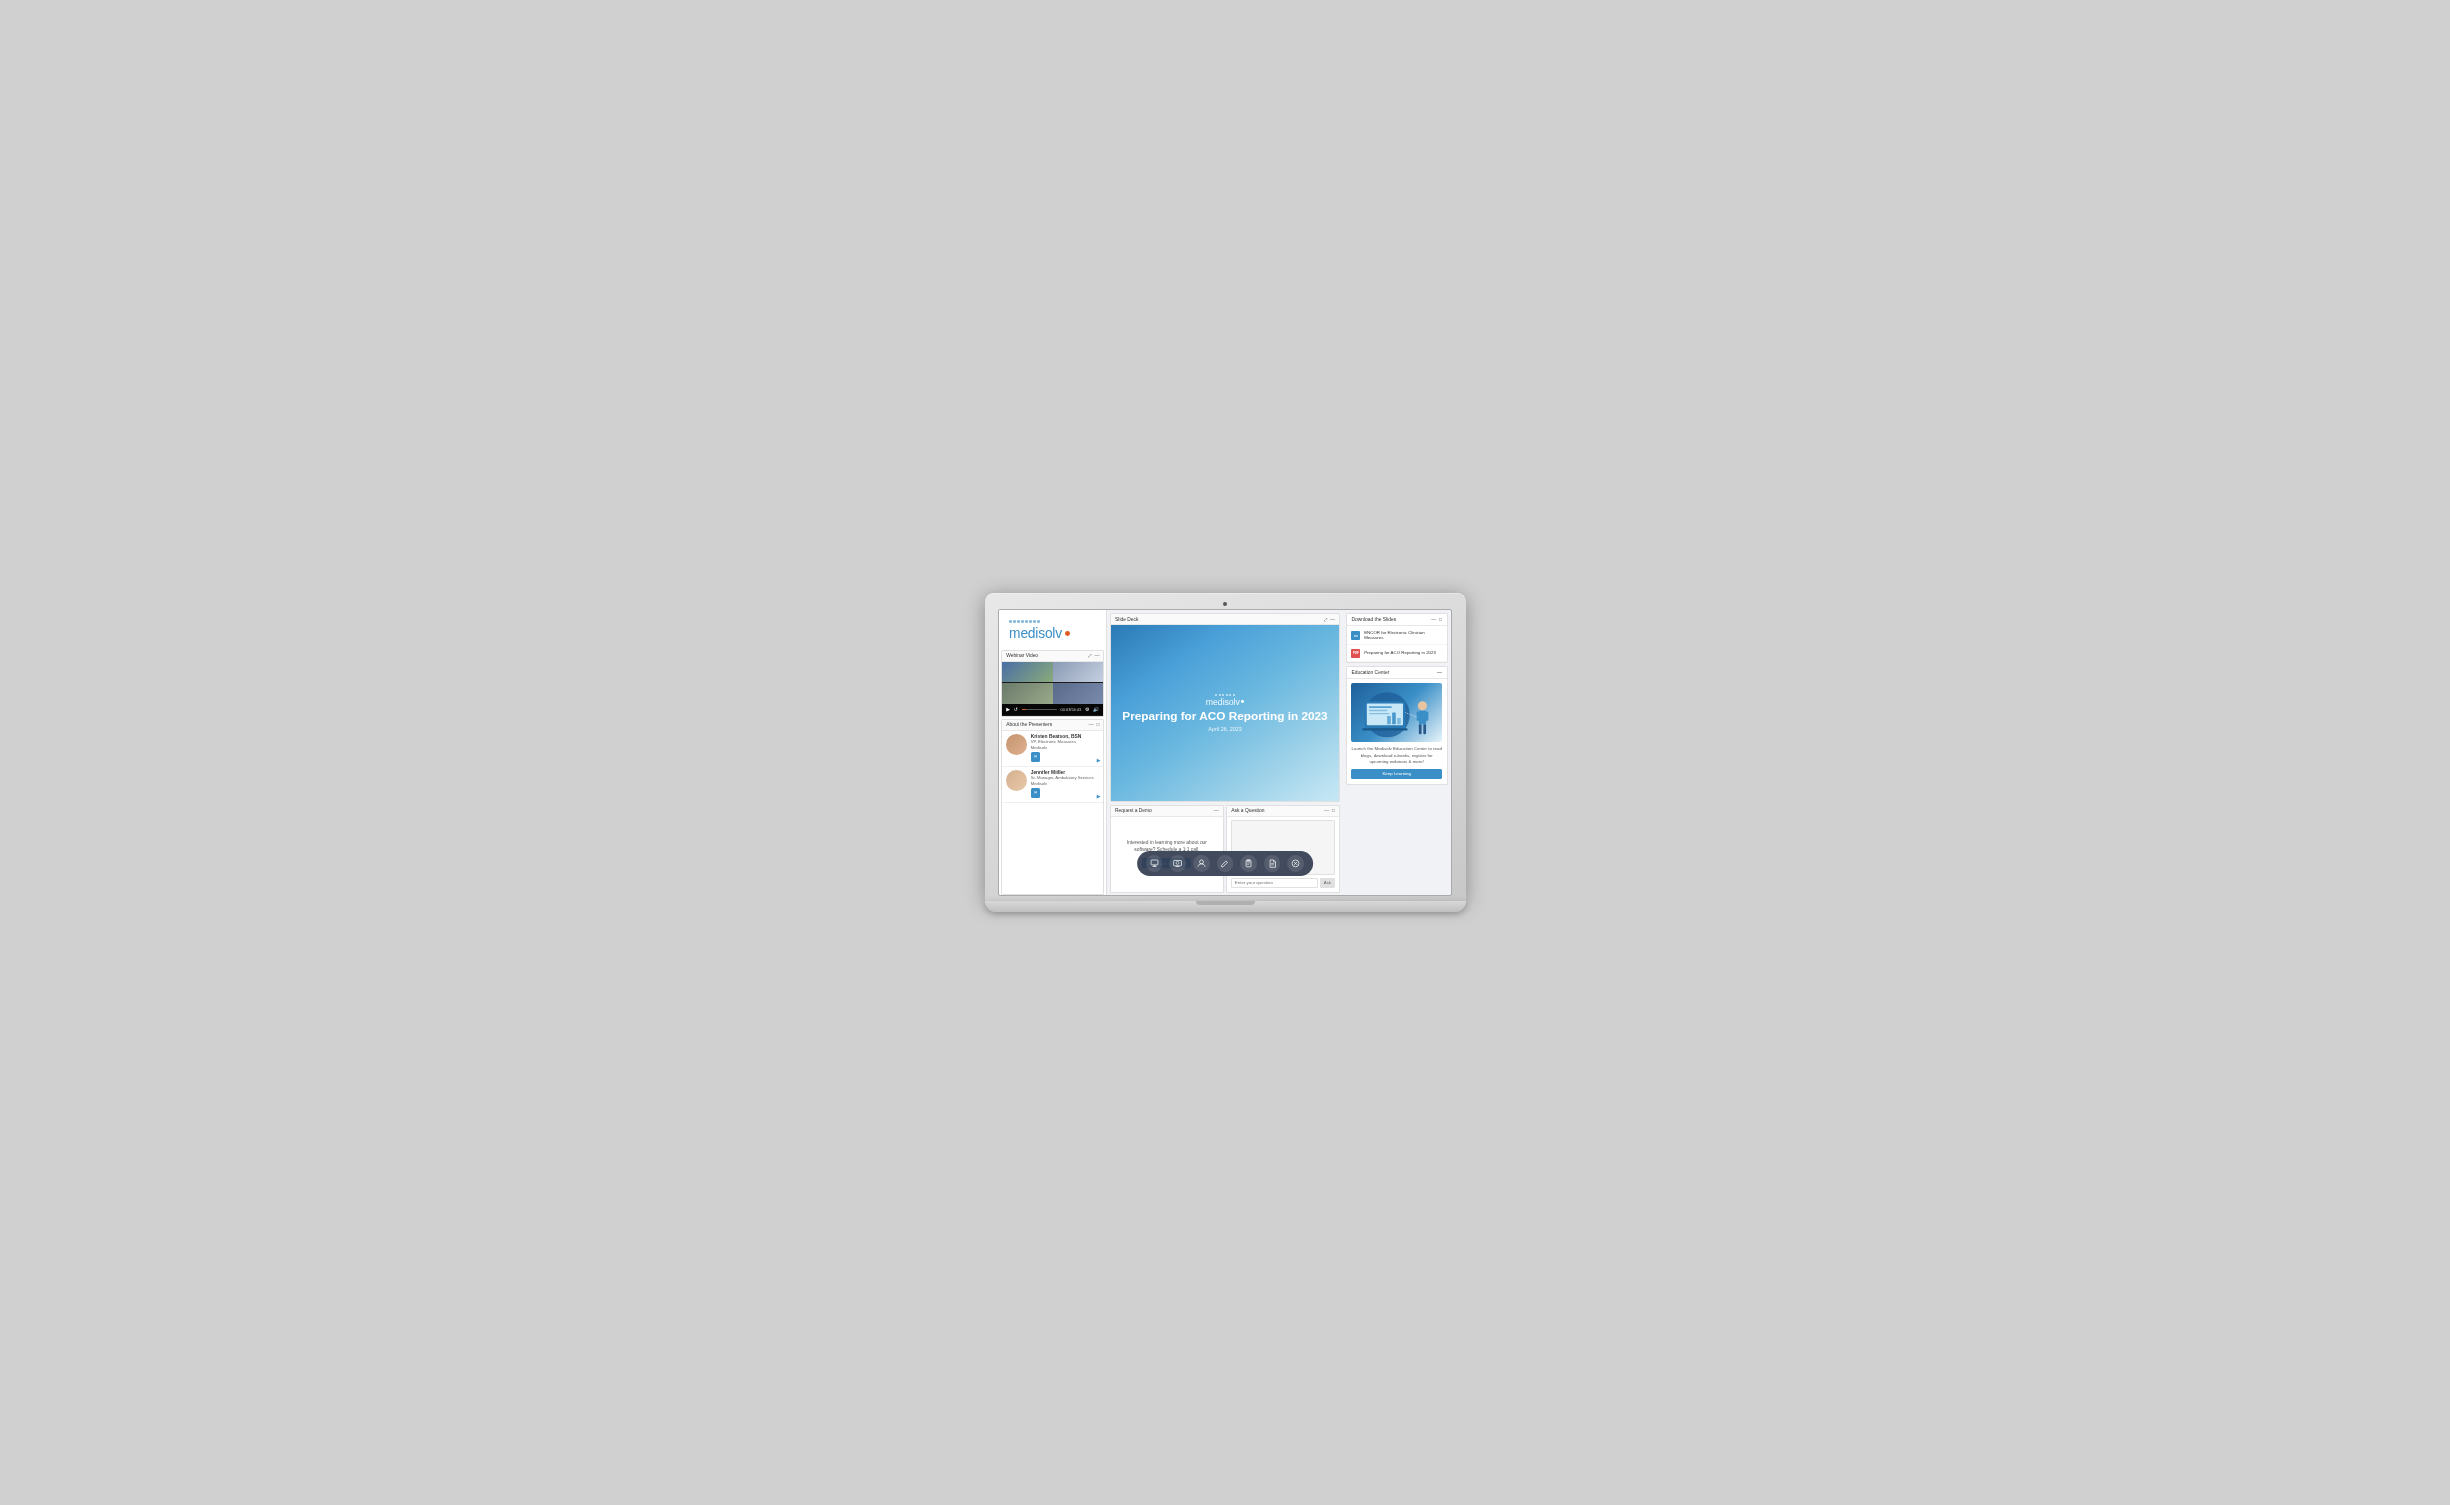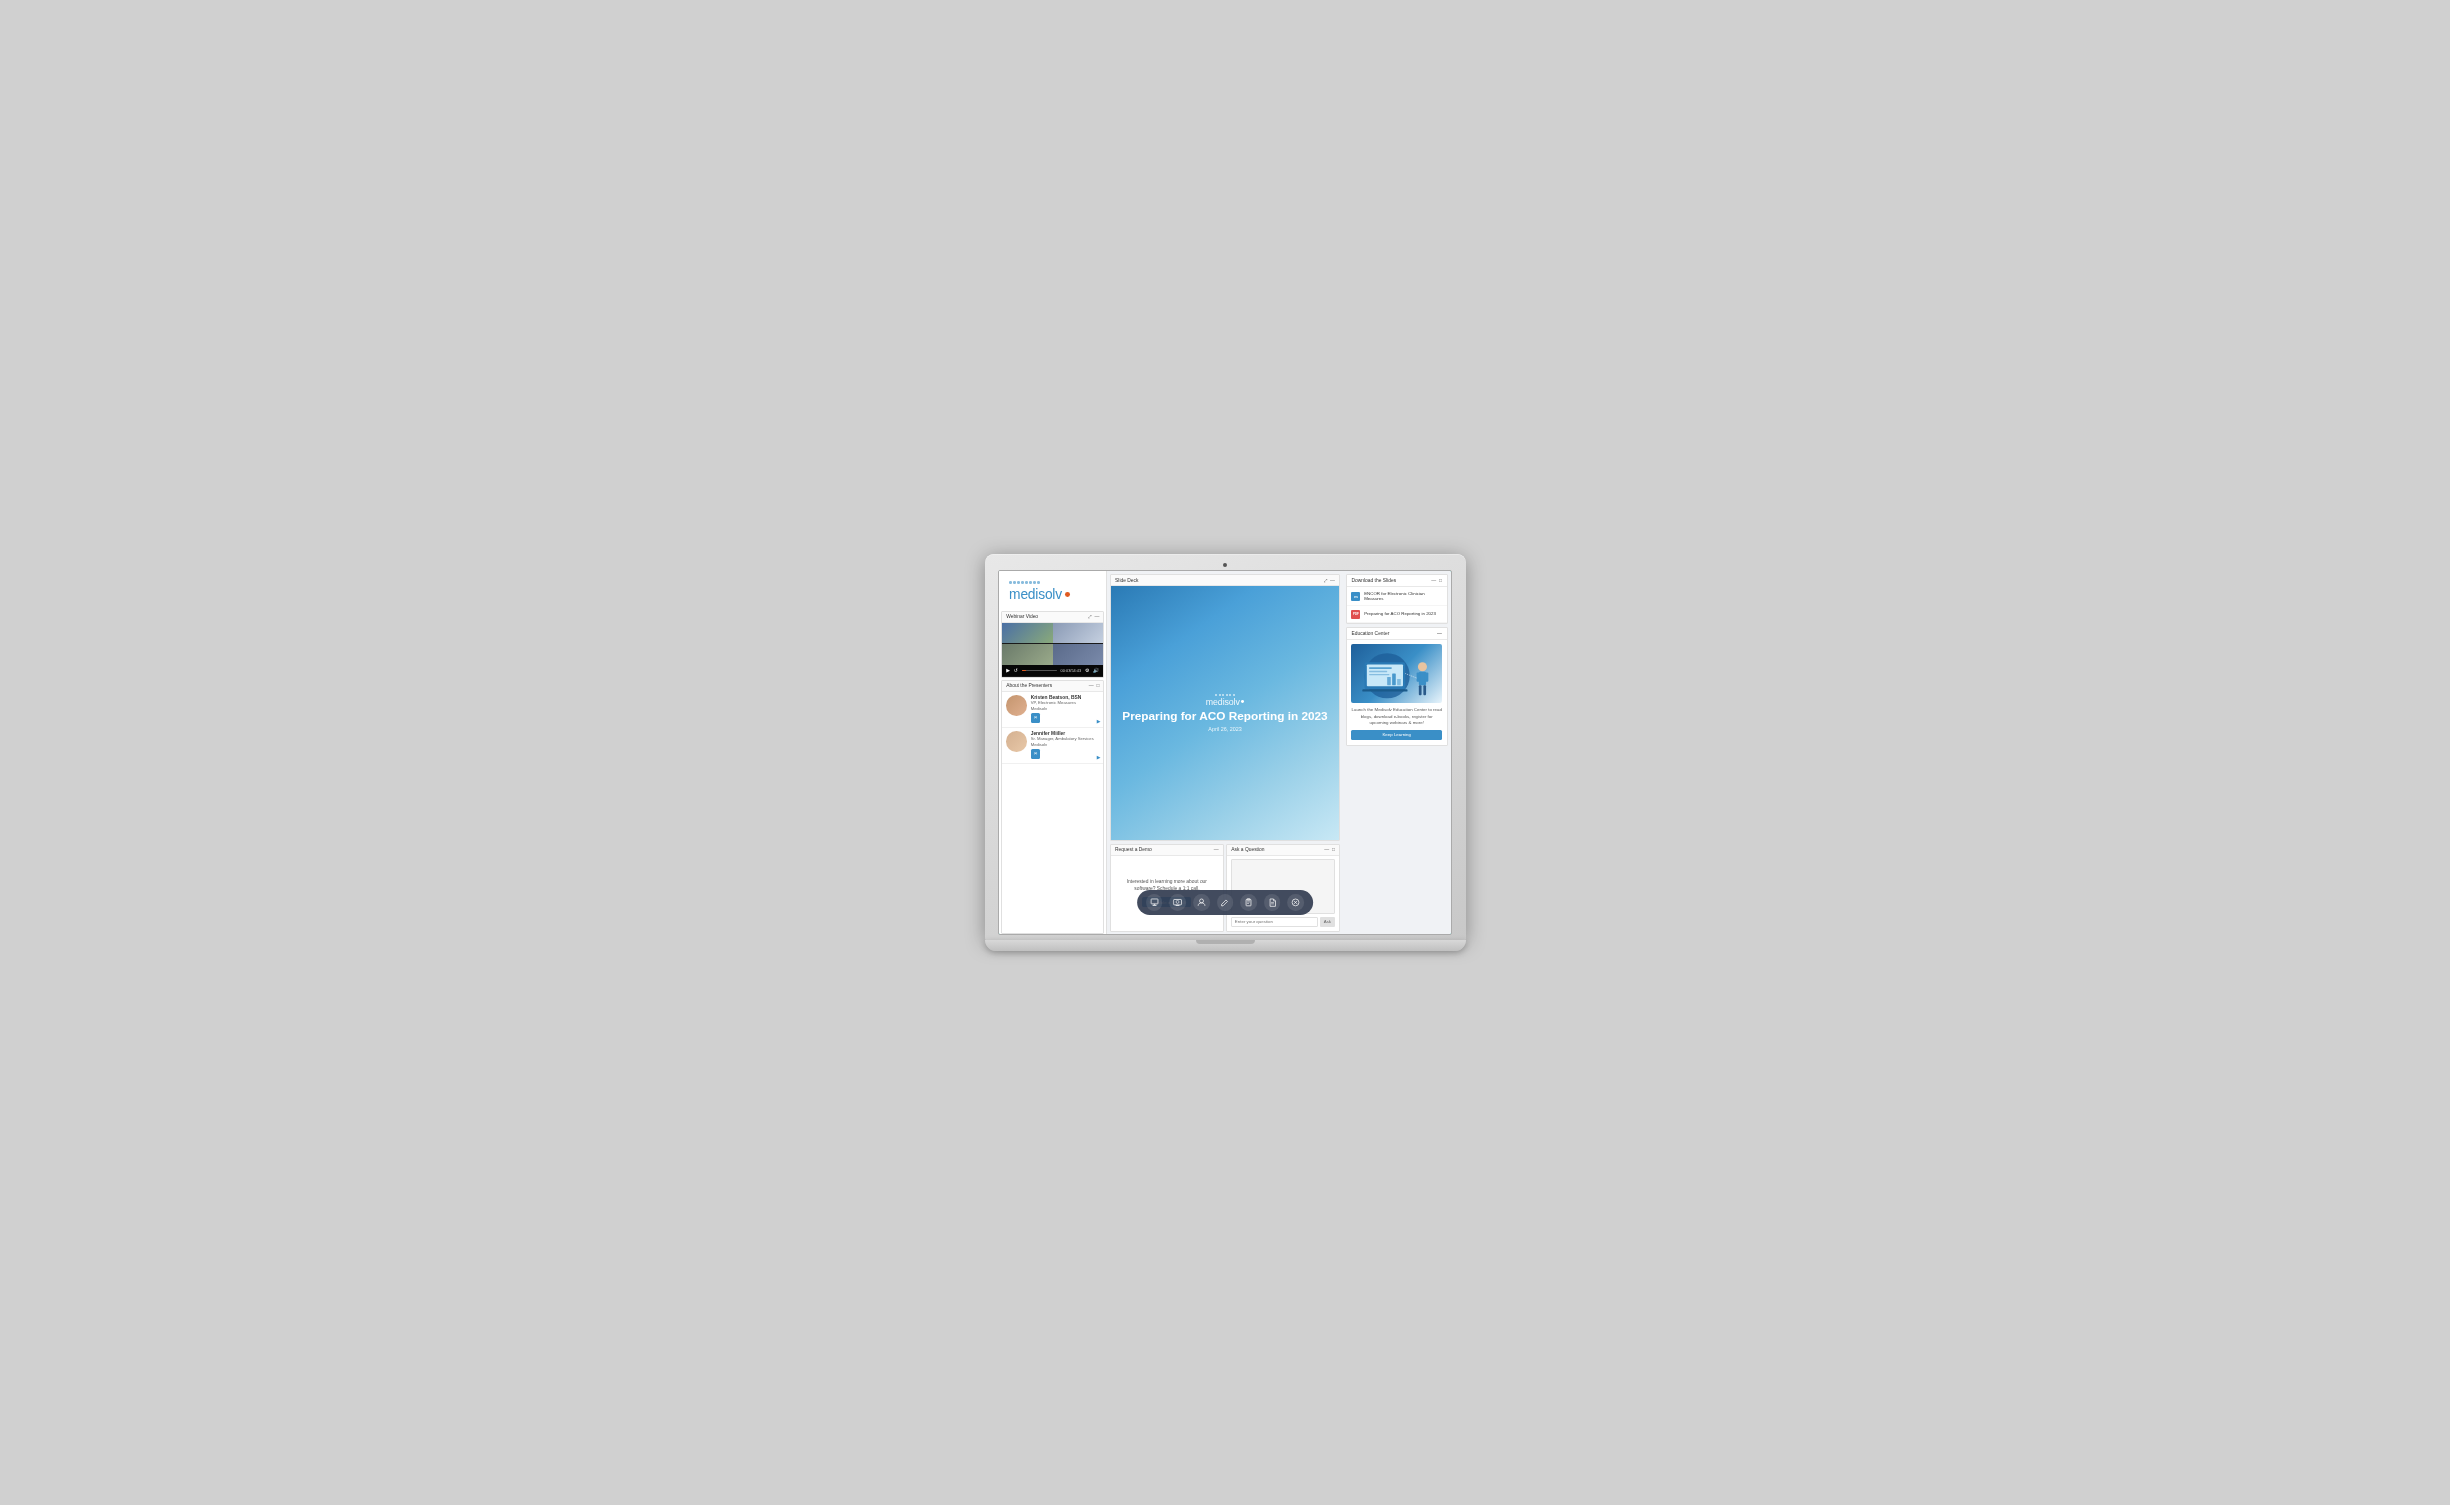--- a/index.html
+++ b/index.html
@@ -48,21 +48,21 @@
       display: block;
       width: 59px; height: 3.9px;
       background: #b0b0b0;
       border-radius: 0 0 3.9px 3.9px;
       margin: 0 auto;
     }
 
     
     .screen-content {
       display: flex;
-      height: 363px;
+      height: 285px;
       background: #14b8a6;
     }
 
     
     .left-panel {
       width: 108px;
       min-width: 108px;
       background: #fff;
       border-right: 0.5px solid #e0e0e0;
       display: flex;

